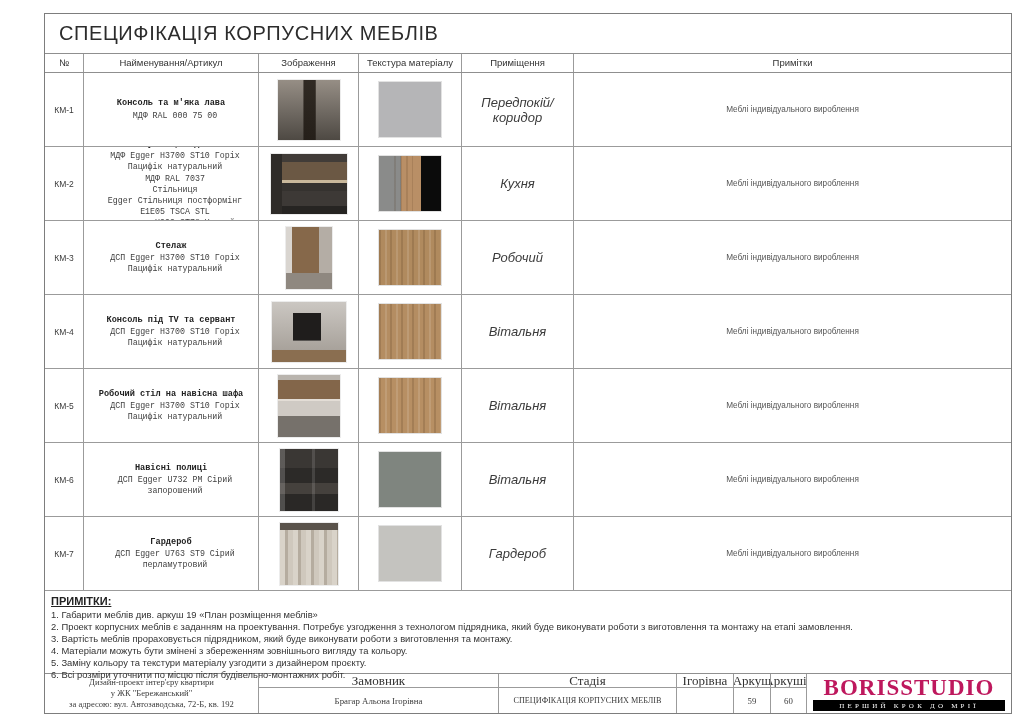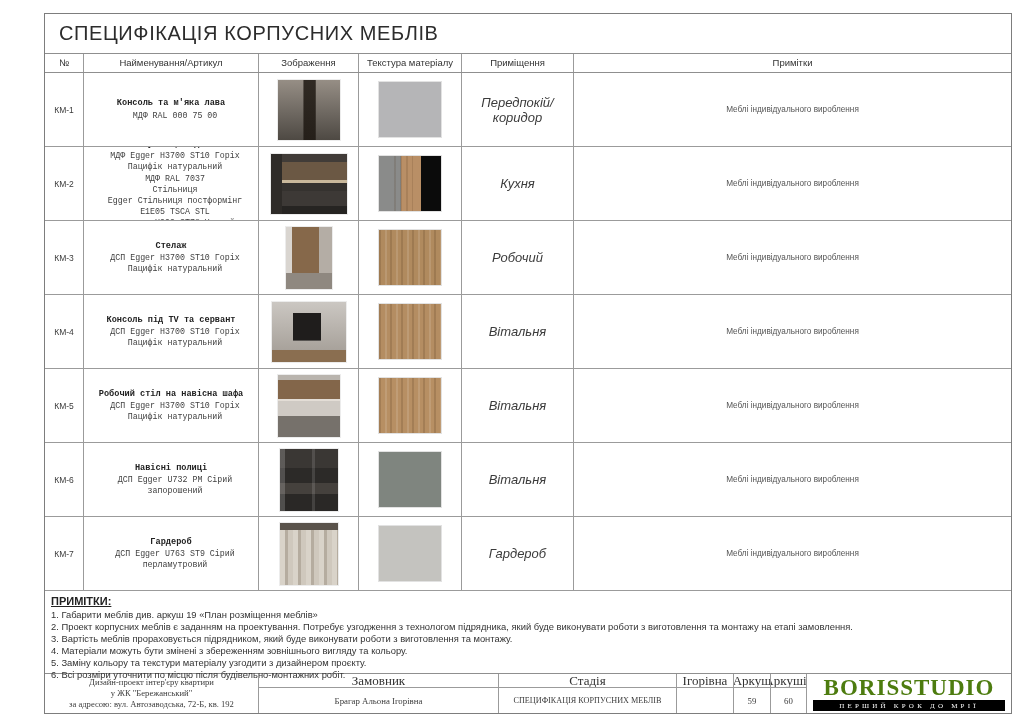--- a/index.html
+++ b/index.html
@@ -35,21 +35,21 @@
   .photo-7{width:60px;height:64px;background:linear-gradient(180deg,#5a534b 0 12%,rgba(0,0,0,0) 12%),repeating-linear-gradient(90deg,#d9d3c9 0 5px,#b5ac9f 5px 8px,#cfc8bd 8px 13px);}
   
   .notes{height:83px;box-sizing:border-box;border-bottom:1px solid #8f8f8f;padding:3px 6px;font-size:9.4px;line-height:1.28;color:#333;}
   .notes-heading{font-weight:bold;text-decoration:underline;font-size:11px;margin-bottom:1px;color:#222;}
   
   .tblock{flex:1;display:grid;grid-template-columns:214px 240px 178px 57px 37px 36px 1fr;grid-template-rows:14px 1fr;}
   .tb-cell{box-sizing:border-box;border-right:1px solid #9b9b9b;display:flex;align-items:center;justify-content:center;text-align:center;font-size:8.8px;overflow:hidden;font-family:Liberation Serif, serif;}
   .tb-label{border-bottom:1px solid #9b9b9b;font-size:13px;color:#333;}
   .tb-span{grid-row:1 / span 2;flex-direction:column;line-height:1.3;font-size:8.6px;padding:1px 2px;}
   .tb-logo{grid-row:1 / span 2;border-right:none;flex-direction:column;justify-content:center;padding:2px 6px;}
-  .logo-word{font-weight:bold;font-size:23px;letter-spacing:1px;color:#4d7c0f;line-height:1;}
+  .logo-word{font-weight:bold;font-size:23px;letter-spacing:1px;color:#be185d;line-height:1;}
   .logo-bar{background:#000;color:#fff;font-size:7px;letter-spacing:3.2px;padding:2px 0 1px;width:100%;text-align:center;margin-top:1px;}
 </style>
 </head>
 <body>
 
 <div class="frame">
 
   <div class="sheet-title">СПЕЦИФІКАЦІЯ КОРПУСНИХ МЕБЛІВ</div>
 
   <div class="thead cols">

